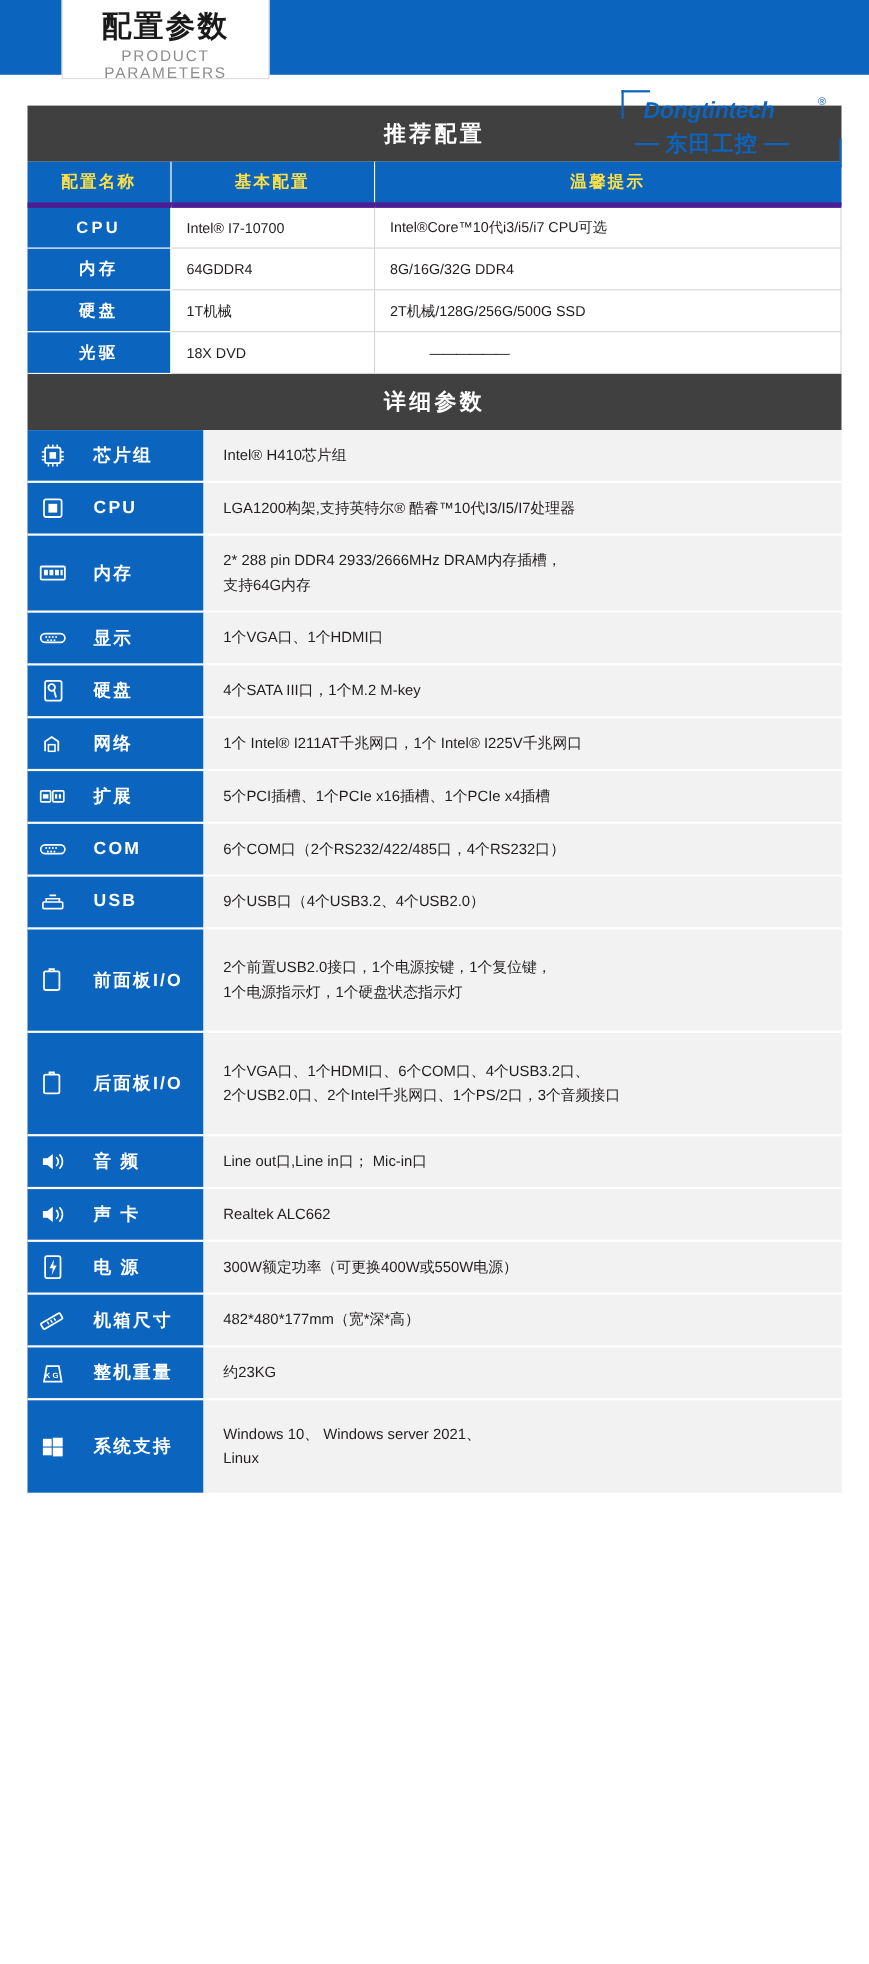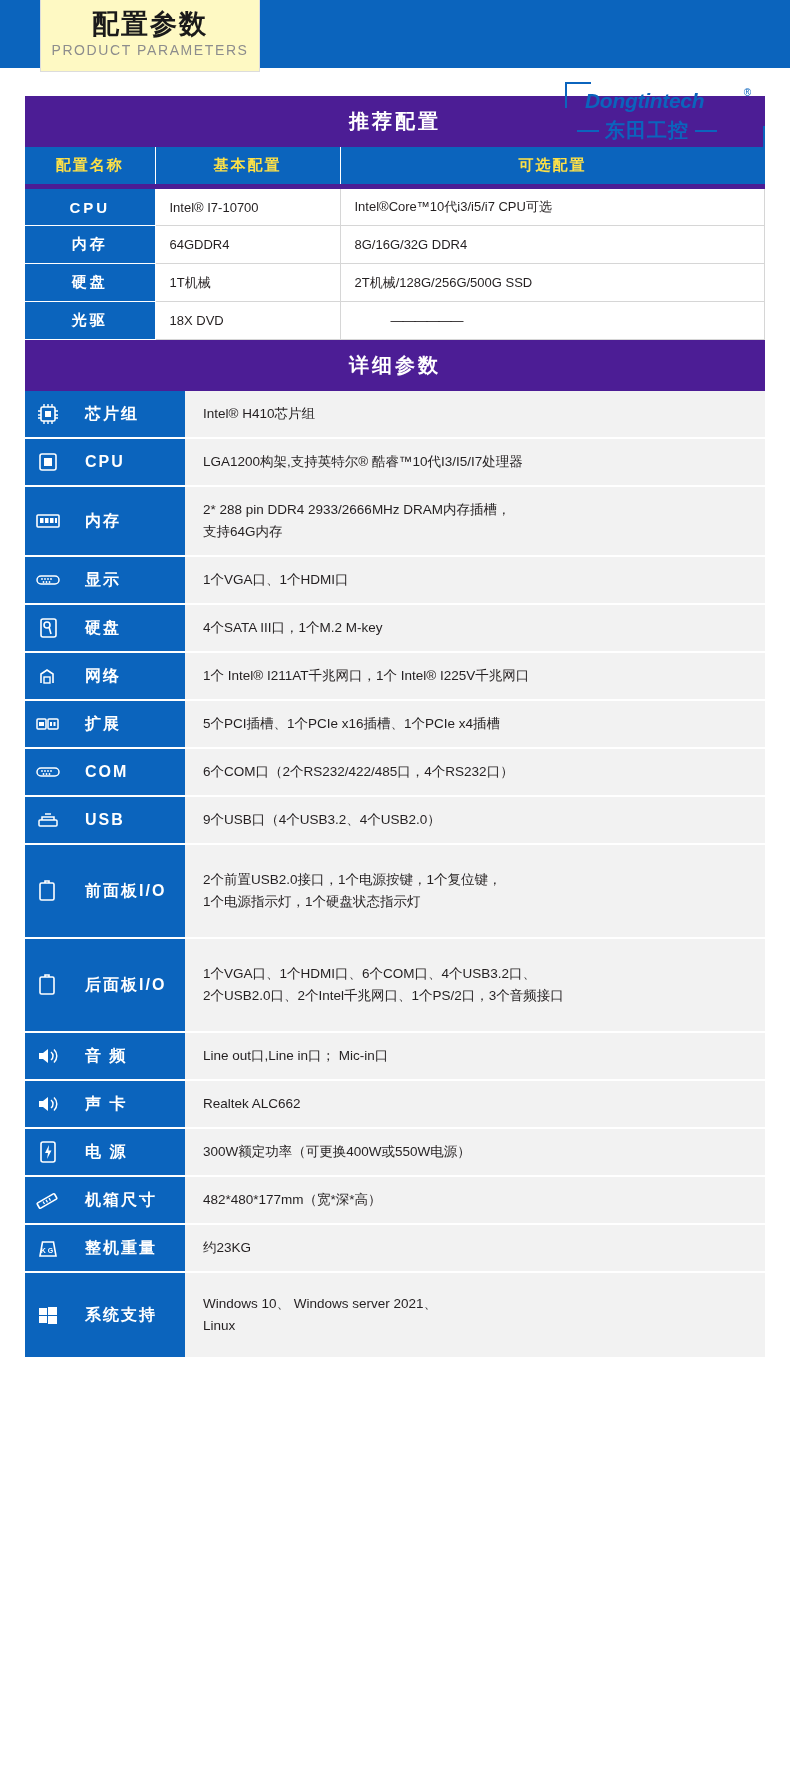--- a/index.html
+++ b/index.html
@@ -14,25 +14,25 @@
   .page { position: relative; width: 790px; min-height: 1785px; padding-bottom: 40px; }
 
   
   .header-bar {
     position: relative;
     height: 68px;
     background: #0b64bd;
   }
   .title-card {
     position: absolute;
-    left: 40px;
+    left: 56px;
     top: 0;
-    width: 220px;
+    width: 189px;
     height: 72px;
-    background: #fef9c3;
+    background: #ffffff;
     border: 1px solid #dcdcdc;
     border-top: none;
     text-align: center;
     padding-top: 8px;
   }
   .title-card .cn {
     font-size: 27px;
     font-weight: bold;
     color: #1a1a1a;
     letter-spacing: 2px;
@@ -91,21 +91,21 @@
   .logo-cn {
     font-size: 20px;
     font-weight: bold;
     color: #0b64bd;
     letter-spacing: 1px;
   }
 
   
   .section { margin: 0 25px; }
   .section-title {
-    background: #4c1d95;
+    background: #404040;
     color: #ffffff;
     font-size: 20px;
     font-weight: bold;
     letter-spacing: 3px;
     text-align: center;
     padding: 12px 0;
   }
 
   
   table.rec {
@@ -229,21 +229,21 @@
     <table class="rec">
       <colgroup>
           <col class="col1">
           <col class="col2">
           <col>
         </colgroup>
       <thead>
         <tr>
           <th>配置名称</th>
           <th>基本配置</th>
-          <th>可选配置</th>
+          <th>温馨提示</th>
         </tr>
       </thead>
       <tbody>
         <tr>
           <td class="lbl">CPU</td>
           <td class="val">Intel® I7-10700</td>
           <td class="val">Intel®Core™10代i3/i5/i7 CPU可选</td>
         </tr>
         <tr>
           <td class="lbl">内存</td>

